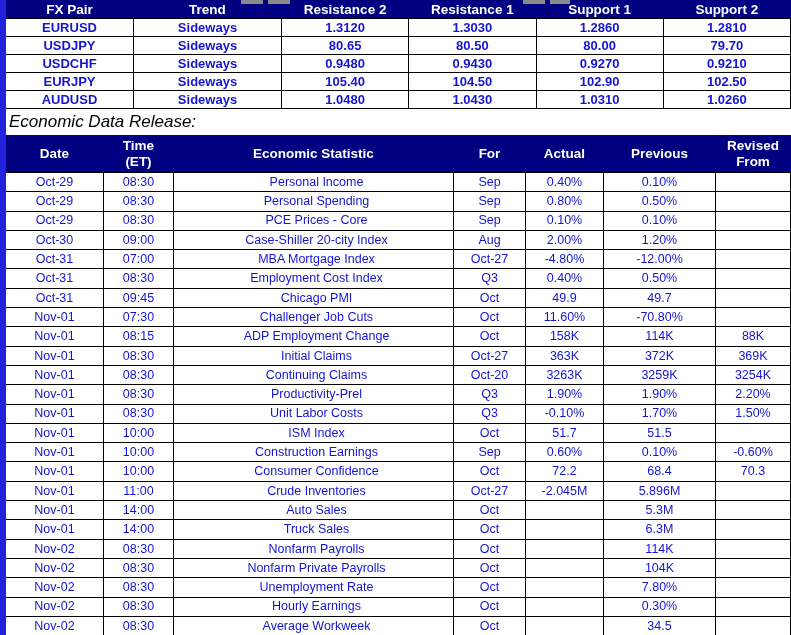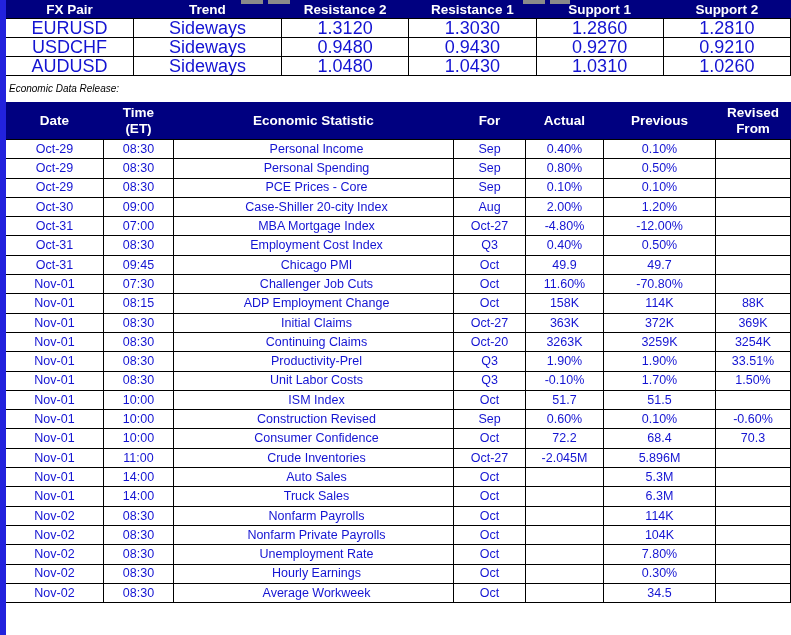--- a/index.html
+++ b/index.html
@@ -57,34 +57,34 @@
     color: #ffffff;
     font-weight: bold;
     font-size: 13.5px;
     height: 17px;
     text-align: center;
     border-color: #000080;
     border-bottom: 1px solid #000000;
   }
   .fx-body td {
     color: #1414d2;
-    font-weight: normal;
-    font-size: 18px;
+    font-weight: bold;
+    font-size: 13px;
     height: 17px;
     text-align: center;
     background: #ffffff;
   }
 
   
   #caption {
     height: 26px;
     line-height: 26px;
     padding-left: 4px;
     font-style: italic;
-    font-size: 10px;
+    font-size: 17px;
     color: #000000;
     background: #ffffff;
   }
 
   
   .eco-head th {
     background: #000080;
     color: #ffffff;
     font-weight: bold;
     font-size: 13.5px;
@@ -166,26 +166,42 @@
     <tbody class="fx-body" id="fx-body">
         <tr>
           <td>EURUSD</td>
           <td>Sideways</td>
           <td>1.3120</td>
           <td>1.3030</td>
           <td>1.2860</td>
           <td>1.2810</td>
         </tr>
         <tr>
+          <td>USDJPY</td>
+          <td>Sideways</td>
+          <td>80.65</td>
+          <td>80.50</td>
+          <td>80.00</td>
+          <td>79.70</td>
+        </tr>
+        <tr>
           <td>USDCHF</td>
           <td>Sideways</td>
           <td>0.9480</td>
           <td>0.9430</td>
           <td>0.9270</td>
           <td>0.9210</td>
+        </tr>
+        <tr>
+          <td>EURJPY</td>
+          <td>Sideways</td>
+          <td>105.40</td>
+          <td>104.50</td>
+          <td>102.90</td>
+          <td>102.50</td>
         </tr>
         <tr>
           <td>AUDUSD</td>
           <td>Sideways</td>
           <td>1.0480</td>
           <td>1.0430</td>
           <td>1.0310</td>
           <td>1.0260</td>
         </tr>
       </tbody>
@@ -320,21 +336,21 @@
           <td>3259K</td>
           <td>3254K</td>
         </tr>
         <tr>
           <td>Nov-01</td>
           <td>08:30</td>
           <td class="stat">Productivity-Prel</td>
           <td>Q3</td>
           <td>1.90%</td>
           <td>1.90%</td>
-          <td>33.51%</td>
+          <td>2.20%</td>
         </tr>
         <tr>
           <td>Nov-01</td>
           <td>08:30</td>
           <td class="stat">Unit Labor Costs</td>
           <td>Q3</td>
           <td>-0.10%</td>
           <td>1.70%</td>
           <td>1.50%</td>
         </tr>
@@ -343,21 +359,21 @@
           <td>10:00</td>
           <td class="stat">ISM Index</td>
           <td>Oct</td>
           <td>51.7</td>
           <td>51.5</td>
           <td></td>
         </tr>
         <tr>
           <td>Nov-01</td>
           <td>10:00</td>
-          <td class="stat">Construction Revised</td>
+          <td class="stat">Construction Earnings</td>
           <td>Sep</td>
           <td>0.60%</td>
           <td>0.10%</td>
           <td>-0.60%</td>
         </tr>
         <tr>
           <td>Nov-01</td>
           <td>10:00</td>
           <td class="stat">Consumer Confidence</td>
           <td>Oct</td>

